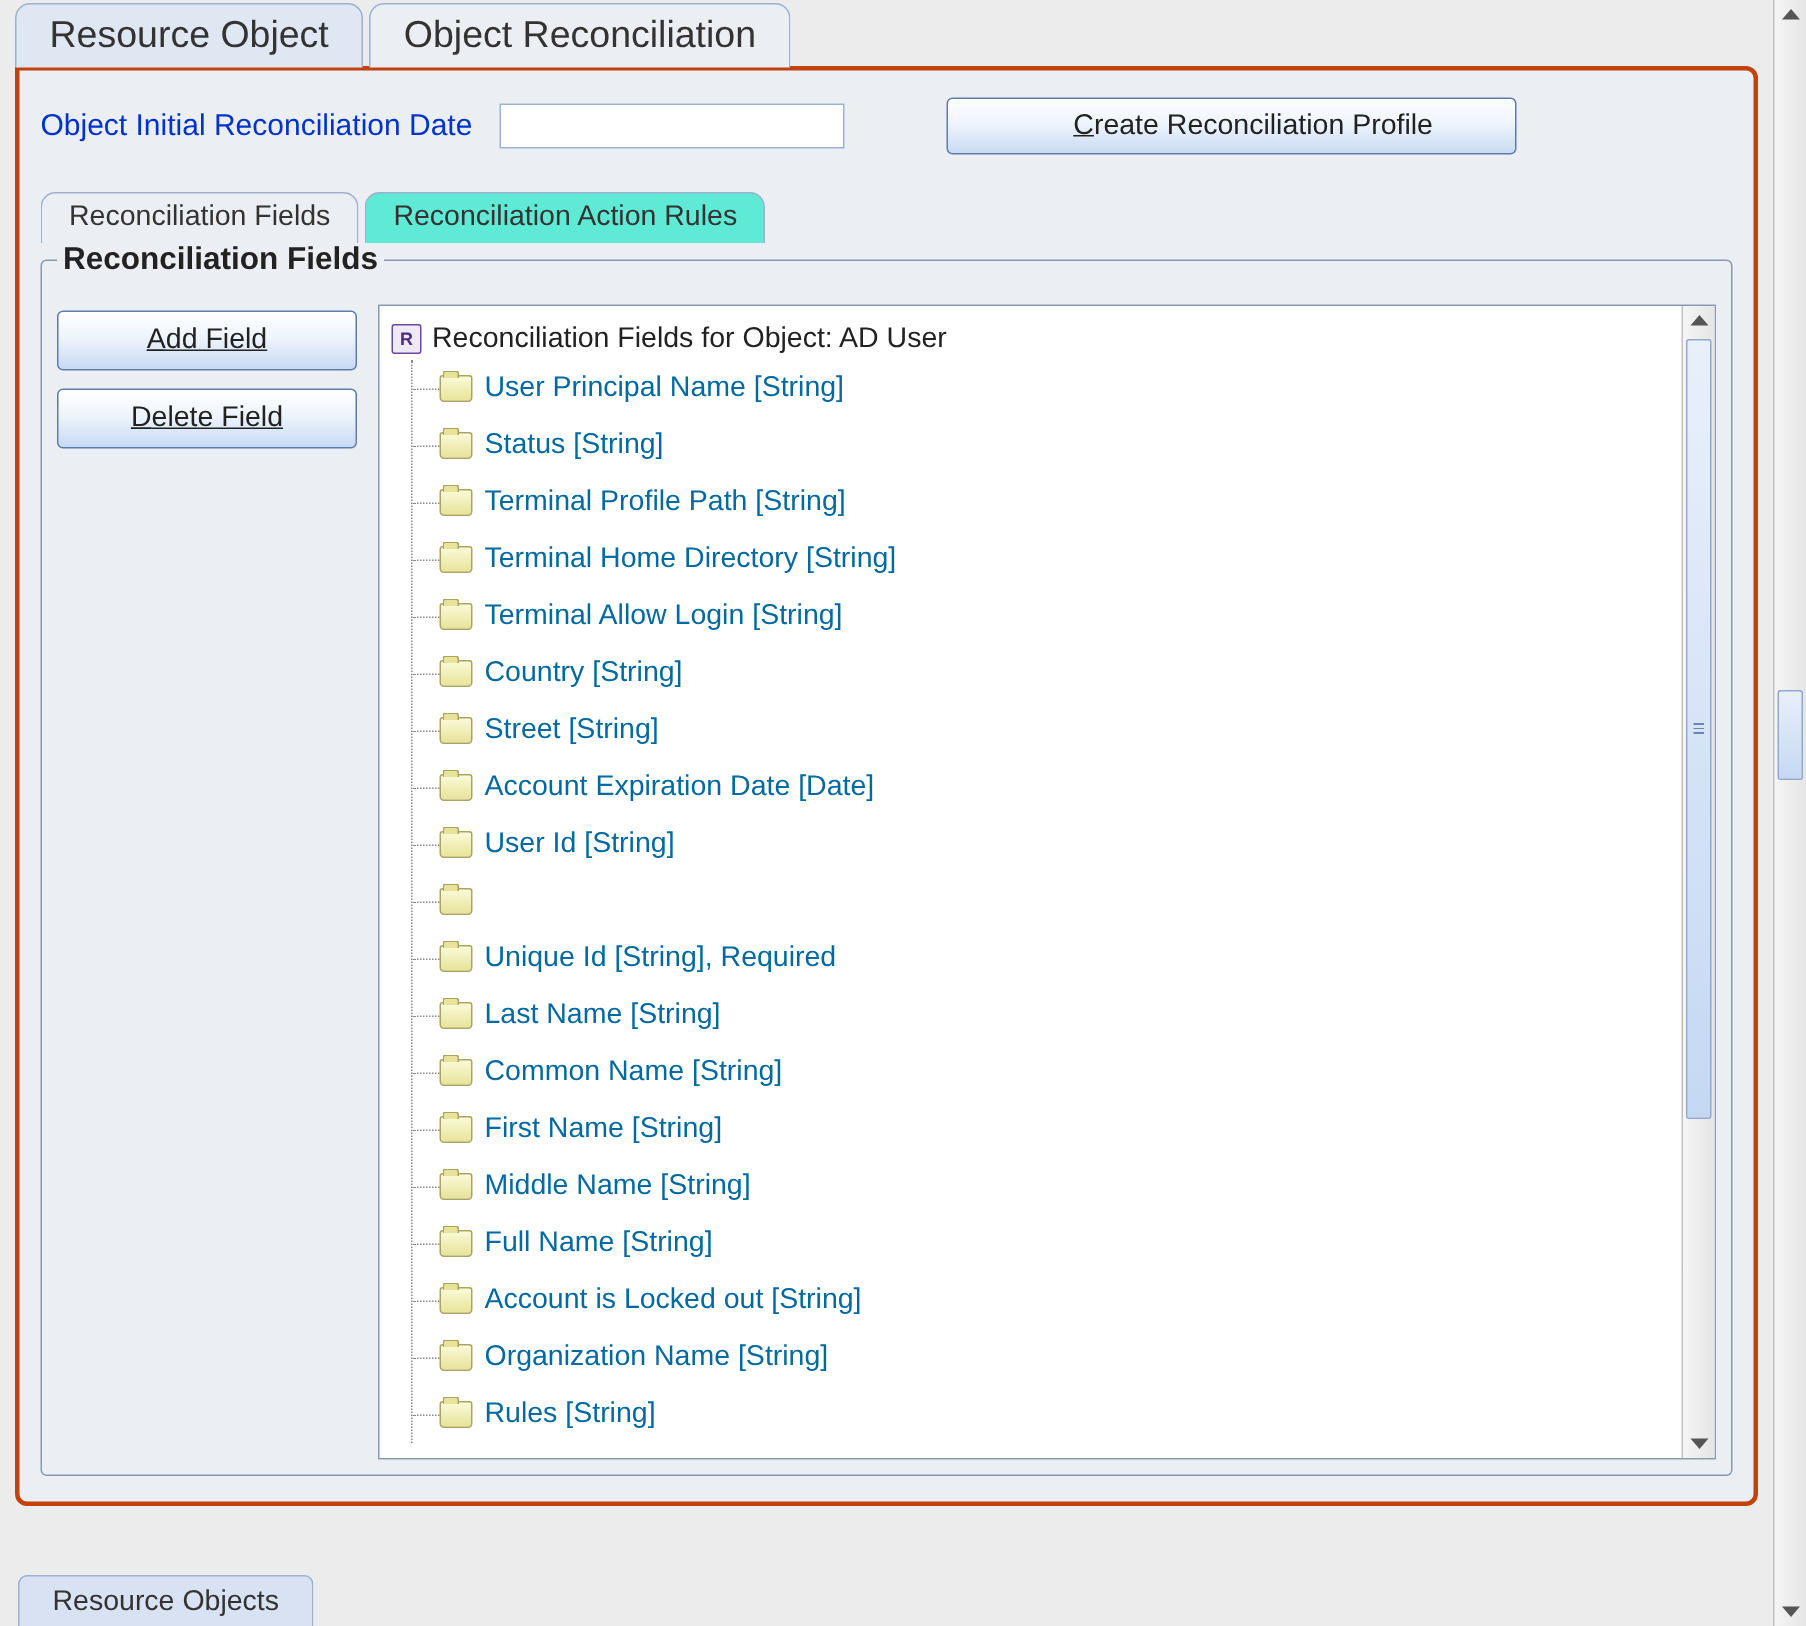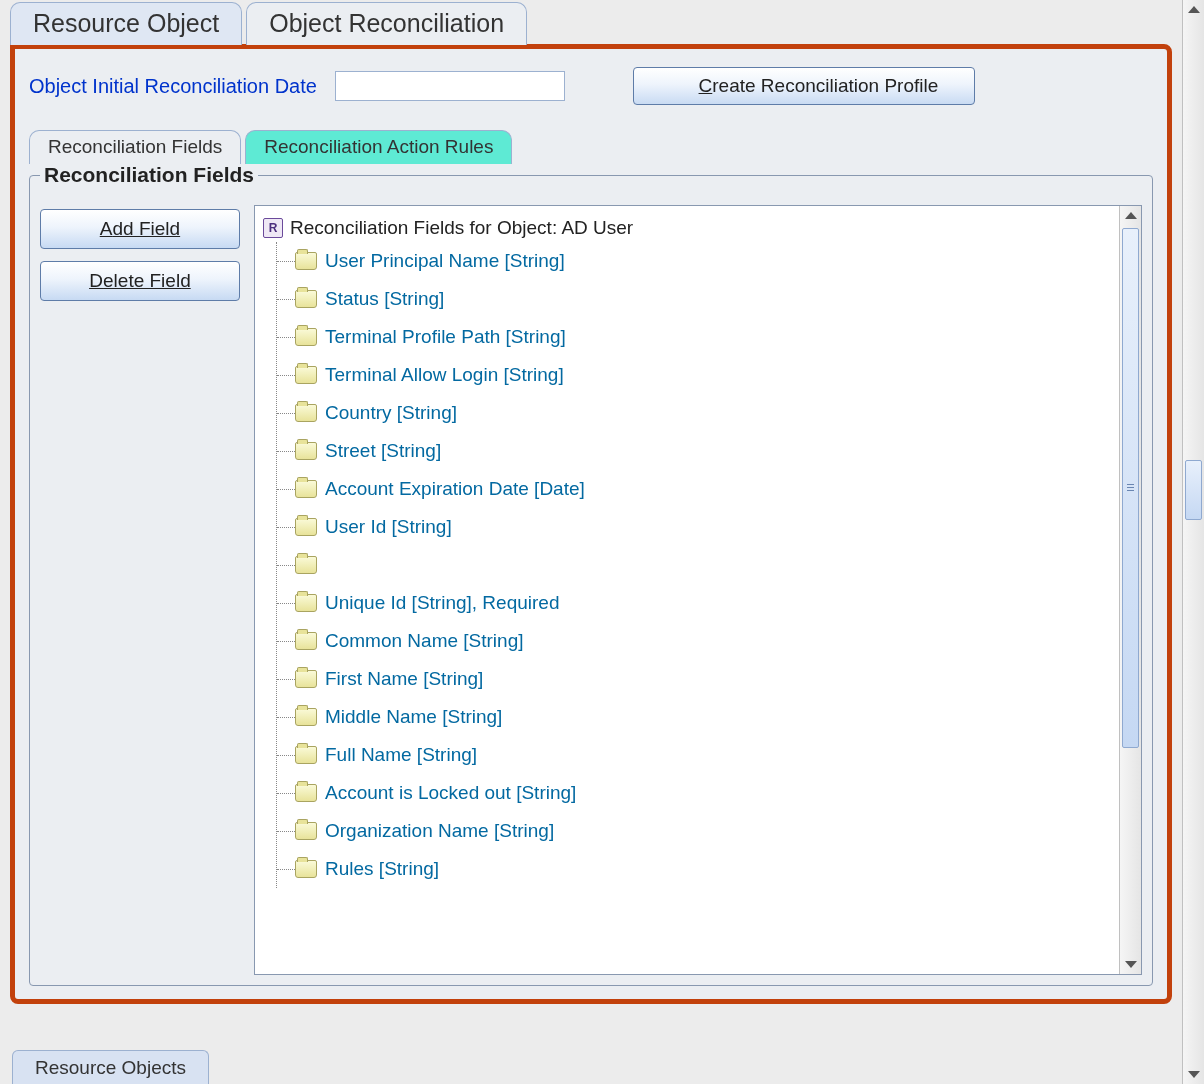--- a/index.html
+++ b/index.html
@@ -70,21 +70,21 @@
     position: relative;
     top: 1px;
   }
   .top-tab.active {
     background: #ebeef2;
     border-color: #9cb1d0;
     z-index: 3;
   }
   .tab-content-panel {
     background: #ebeef2;
-    border: 5px solid #c2410c;
+    border: 3px solid #c2410c;
     border-radius: 0 8px 8px 8px;
     padding: 18px 14px 12px;
     min-height: 960px;
     position: relative;
   }
 
   .header-row {
     display: flex;
     align-items: center;
     gap: 18px;
@@ -98,21 +98,21 @@
   .date-input {
     width: 230px;
     height: 30px;
     border: 1px solid #9cb1d0;
     background: #fff;
     font-size: 16px;
     padding: 2px 6px;
   }
   .create-btn {
     margin-left: 50px;
-    width: 342px;
+    width: 380px;
     height: 38px;
     font-size: 19px;
     color: #222;
     background: linear-gradient(to bottom, #ffffff 0%, #eef4fc 45%, #c9dbf3 100%);
     border: 1px solid #5e7ca8;
     border-radius: 4px;
     cursor: pointer;
     text-align: center;
     padding-left: 35px;
   }
@@ -367,20 +367,25 @@
                     <span>Status [String]</span>
                   </div>
                   <div class="tree-item">
                     <span class="tree-connector"></span>
                     <span class="folder-icon"></span>
                     <span>Terminal Profile Path [String]</span>
                   </div>
                   <div class="tree-item">
                     <span class="tree-connector"></span>
                     <span class="folder-icon"></span>
+                    <span>Terminal Home Directory [String]</span>
+                  </div>
+                  <div class="tree-item">
+                    <span class="tree-connector"></span>
+                    <span class="folder-icon"></span>
                     <span>Terminal Allow Login [String]</span>
                   </div>
                   <div class="tree-item">
                     <span class="tree-connector"></span>
                     <span class="folder-icon"></span>
                     <span>Country [String]</span>
                   </div>
                   <div class="tree-item">
                     <span class="tree-connector"></span>
                     <span class="folder-icon"></span>
@@ -397,20 +402,25 @@
                     <span>User Id [String]</span>
                   </div>
                   <div class="tree-item">
                     <span class="tree-connector"></span>
                     <span class="folder-icon"></span>
                   </div>
                   <div class="tree-item">
                     <span class="tree-connector"></span>
                     <span class="folder-icon"></span>
                     <span>Unique Id [String], Required</span>
+                  </div>
+                  <div class="tree-item">
+                    <span class="tree-connector"></span>
+                    <span class="folder-icon"></span>
+                    <span>Last Name [String]</span>
                   </div>
                   <div class="tree-item">
                     <span class="tree-connector"></span>
                     <span class="folder-icon"></span>
                     <span>Common Name [String]</span>
                   </div>
                   <div class="tree-item">
                     <span class="tree-connector"></span>
                     <span class="folder-icon"></span>
                     <span>First Name [String]</span>

